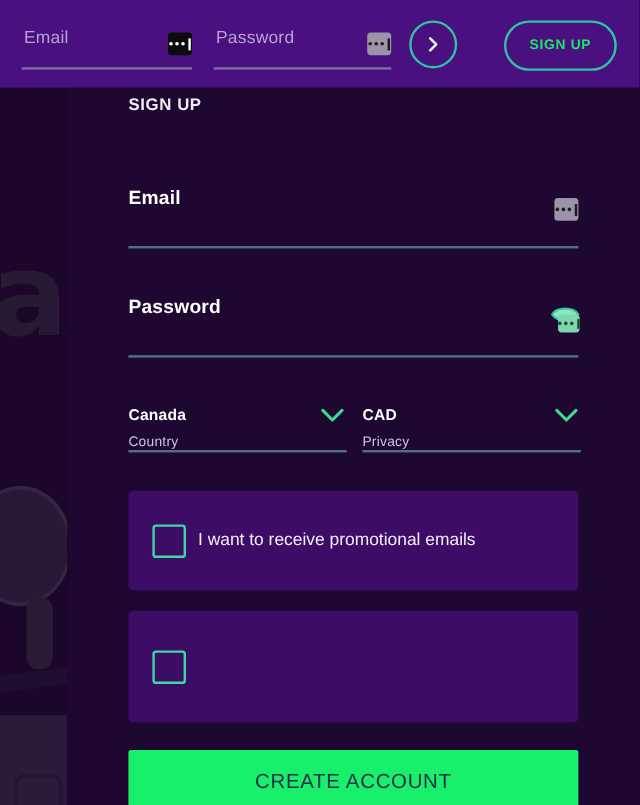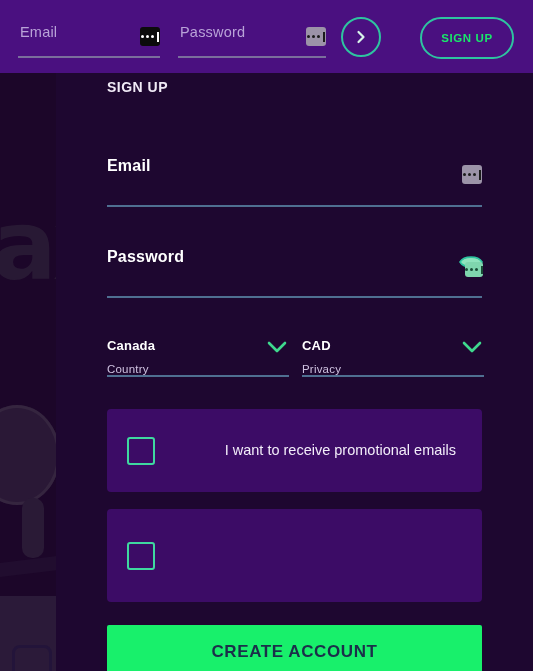--- a/index.html
+++ b/index.html
@@ -280,21 +280,21 @@
   .cbox {
     flex: 0 0 auto;
     width: 28px; height: 28px;
     border: 2px solid #3fd9a0;
     border-radius: 3px;
     background: transparent;
     cursor: pointer;
   }
   .card .txt {
     flex: 1;
-    text-align: right;
+    text-align: left;
     font-size: 14.5px;
     line-height: 1.42;
     color: #f3eefa;
     padding-left: 10px;
     padding-right: 6px;
   }
   .lnk {
     color: #4fd6a8;
     text-decoration: underline;
     text-underline-offset: 3px;
@@ -309,21 +309,21 @@
     background: #18f06b;
     border: none;
     border-radius: 2px;
     display: flex;
     align-items: center;
     justify-content: center;
     cursor: pointer;
   }
   #cta span {
     font-size: 17px;
-    font-weight: 700;
+    font-weight: 400;
     letter-spacing: .6px;
     color: #1b2f4a;
   }
 </style>
 </head>
 <body>
 
 <div id="bg-layer">
   <div id="bg-shape-a">ax</div>
   <div id="bg-oval"></div>

